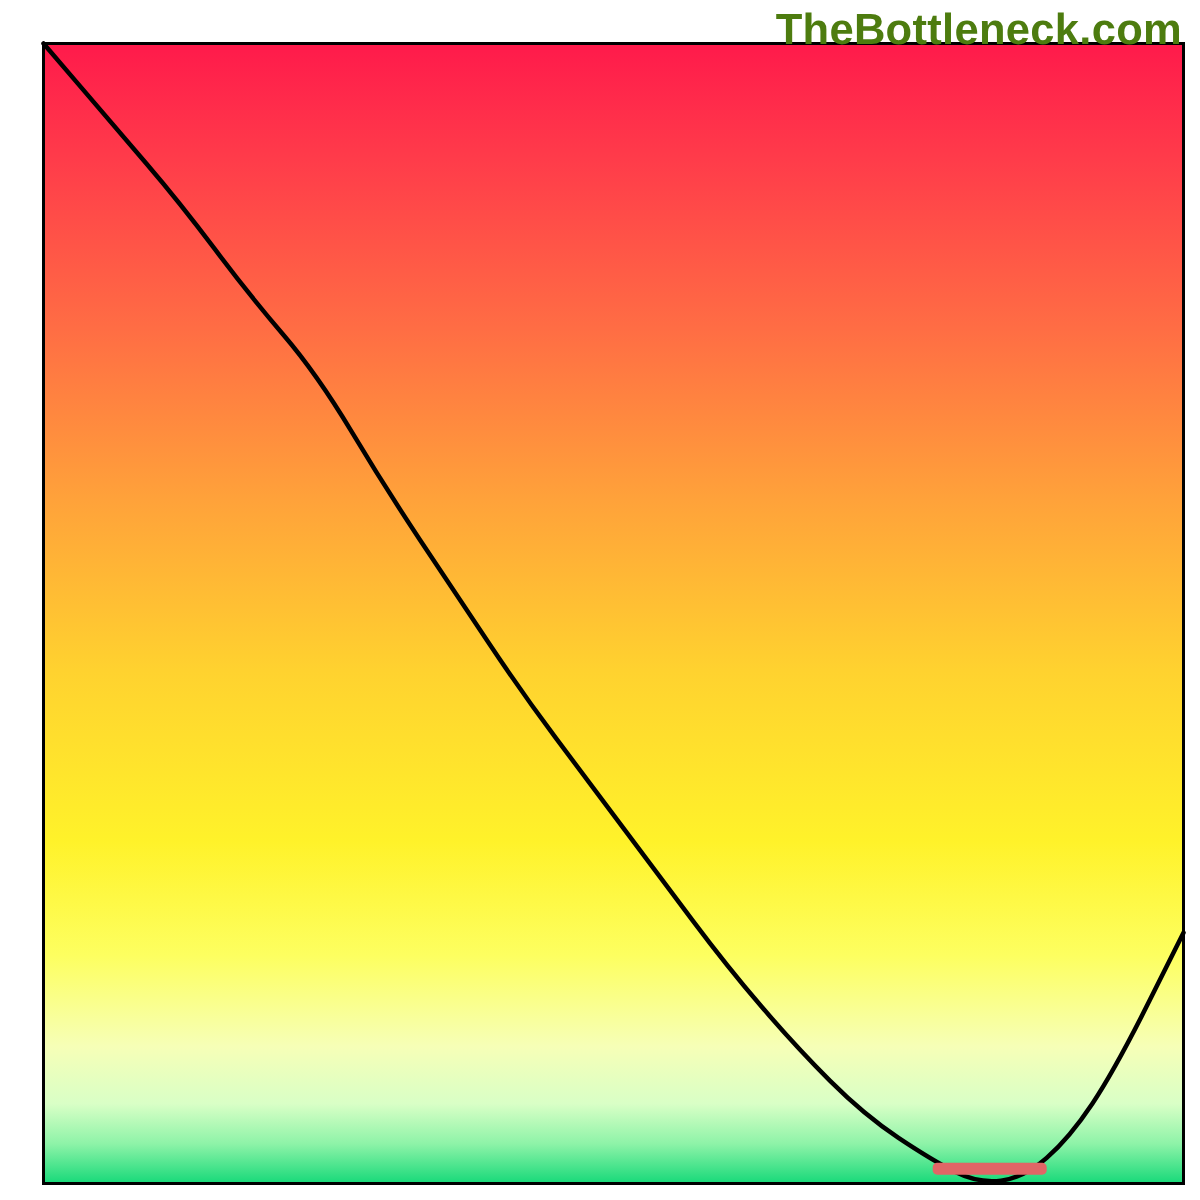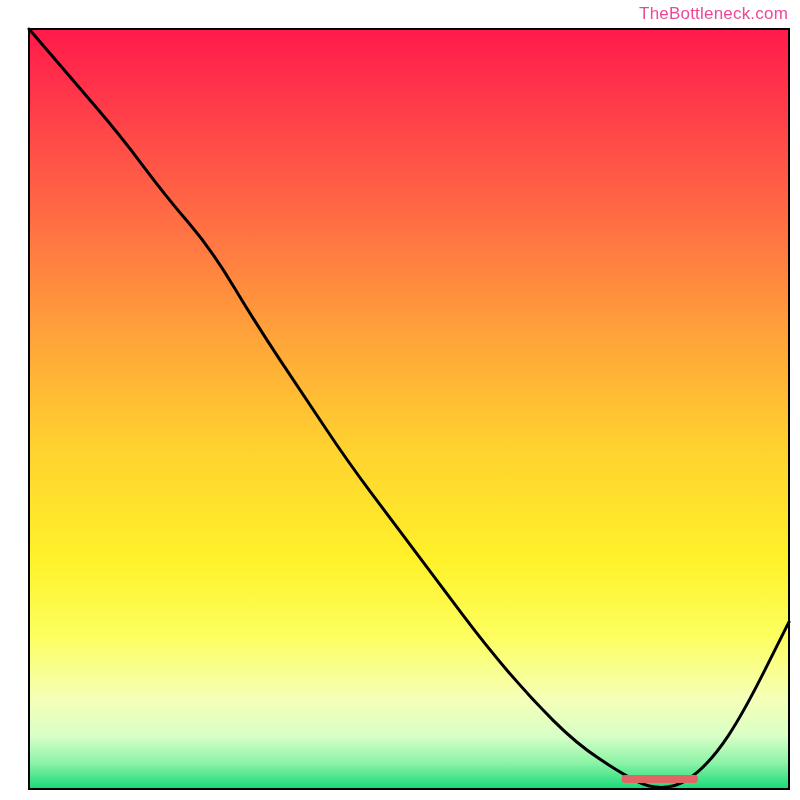--- a/index.html
+++ b/index.html
@@ -12,23 +12,23 @@
   }
   .frame {
     position: relative;
     width: 800px;
     height: 800px;
   }
   .watermark {
     position: absolute;
     top: 4px;
     right: 12px;
-    font-size: 17px;
-    font-weight: 400;
-    color: #ec4899;
+    font-size: 29px;
+    font-weight: 700;
+    color: #4d7c0f;
     font-family: "Helvetica Neue", Arial, sans-serif;
     letter-spacing: 0.2px;
   }
   svg {
     display: block;
   }
 </style>
 </head>
 <body>
 <div class="frame">

